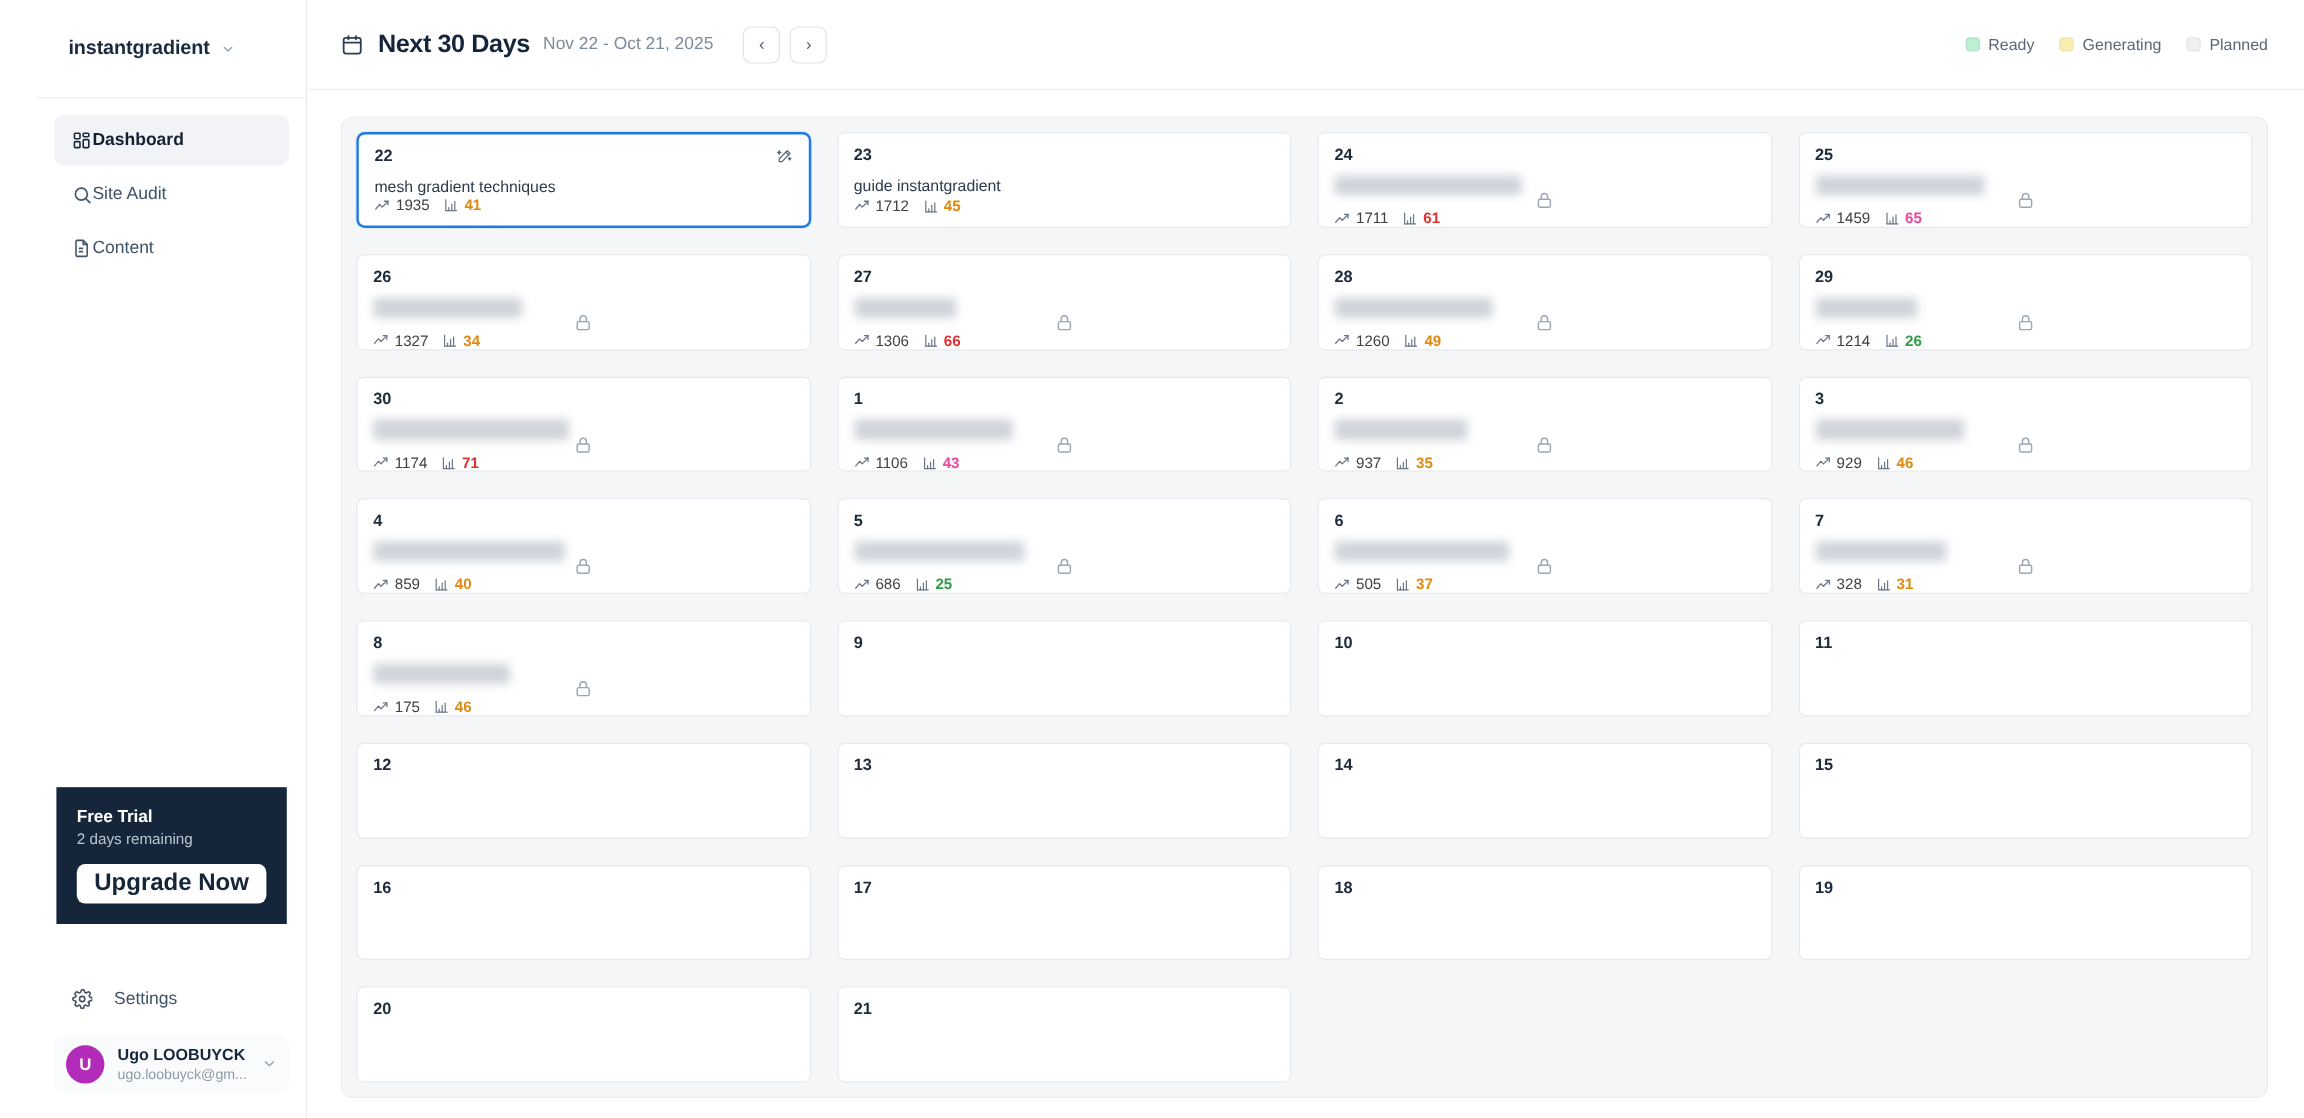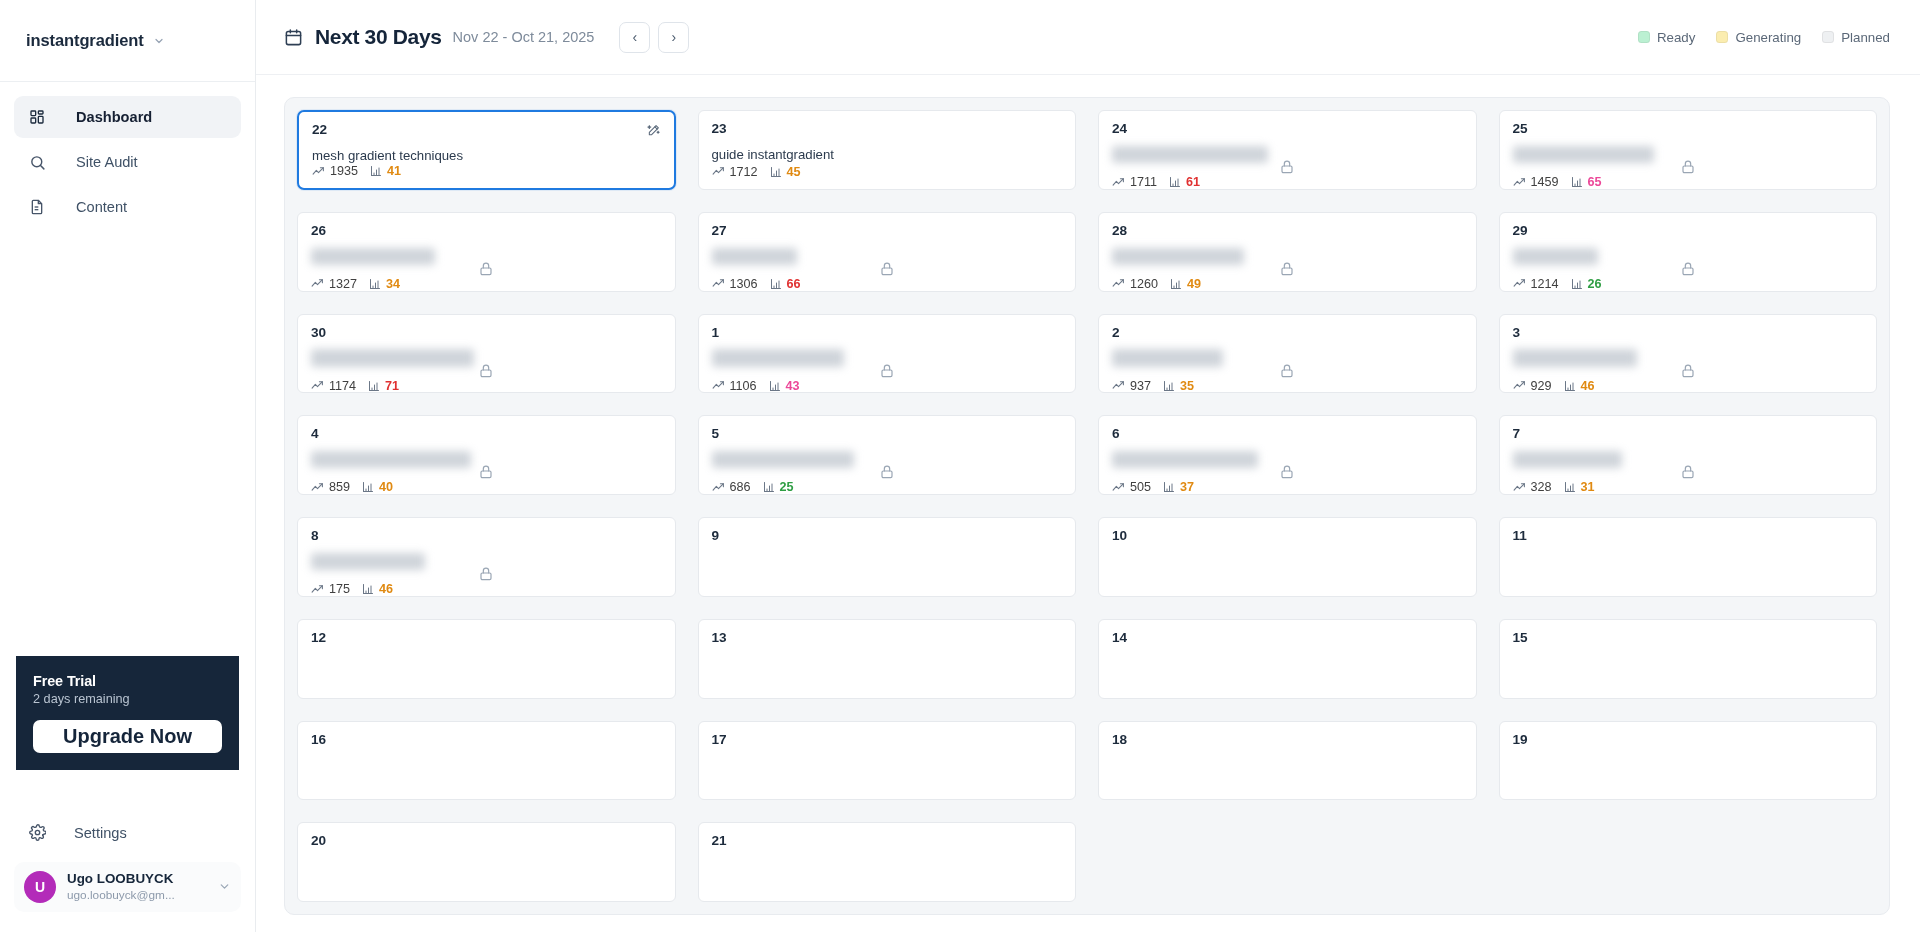--- a/index.html
+++ b/index.html
@@ -14,37 +14,38 @@
   .app { display: flex; width: 1920px; height: 932px; }
 
   
   .sidebar {
     width: 256px; height: 932px;
     background: #ffffff;
     border-right: 1px solid #e9ecef;
     display: flex; flex-direction: column;
     flex: 0 0 256px;
     position: relative;
+    padding-left: 31px;
   }
   .brand-row {
     height: 82px;
     display: flex; align-items: center;
     padding: 0 26px;
     border-bottom: 1px solid #eceff2;
   }
   .brand-name {
     font-size: 16.5px; font-weight: 700; color: #1b2a3d;
     letter-spacing: -0.1px;
   }
   .brand-caret {
     margin-left: 9px; color: #95a2b3; display: flex; align-items: center;
   }
   .nav { padding: 14px 14px 0 14px; display: flex; flex-direction: column; gap: 3px; }
   .nav-item {
-    display: flex; align-items: center; gap: 30px;
+    display: flex; align-items: center; gap: 0;
     height: 42px; padding: 0 14px;
     border-radius: 9px;
     color: #3f5166; font-size: 14.6px;
     cursor: pointer;
   }
   .nav-item.active { background: #f1f3f6; color: #162033; font-weight: 600; }
   .nav-item .ic { width: 18px; height: 18px; display: flex; align-items: center; justify-content: center; color: #475569; flex: 0 0 18px; }
   .nav-item.active .ic { color: #1b2a3d; }
 
   .sidebar-spacer { flex: 1 1 auto; }
@@ -63,21 +64,21 @@
     display: block; width: 100%;
     background: #ffffff; color: #15253a;
     border: none; border-radius: 7px;
     height: 33px;
     font-size: 20px; font-weight: 700;
     font-family: "Liberation Sans", sans-serif;
     cursor: pointer;
   }
 
   .settings-row {
-    display: flex; align-items: center; gap: 28px;
+    display: flex; align-items: center; gap: 18px;
     height: 42px; margin: 42px 16px 8px 16px;
     padding: 0 12px; border-radius: 9px;
     color: #3f5166; font-size: 14.6px; cursor: pointer;
   }
   .settings-row .ic { width: 18px; height: 18px; color: #475569; display: flex; align-items:center; justify-content:center; }
 
   .user-row {
     display: flex; align-items: center; gap: 11px;
     margin: 0 14px 20px 14px; padding: 9px 10px;
     border-radius: 10px; background: #fafbfc;

